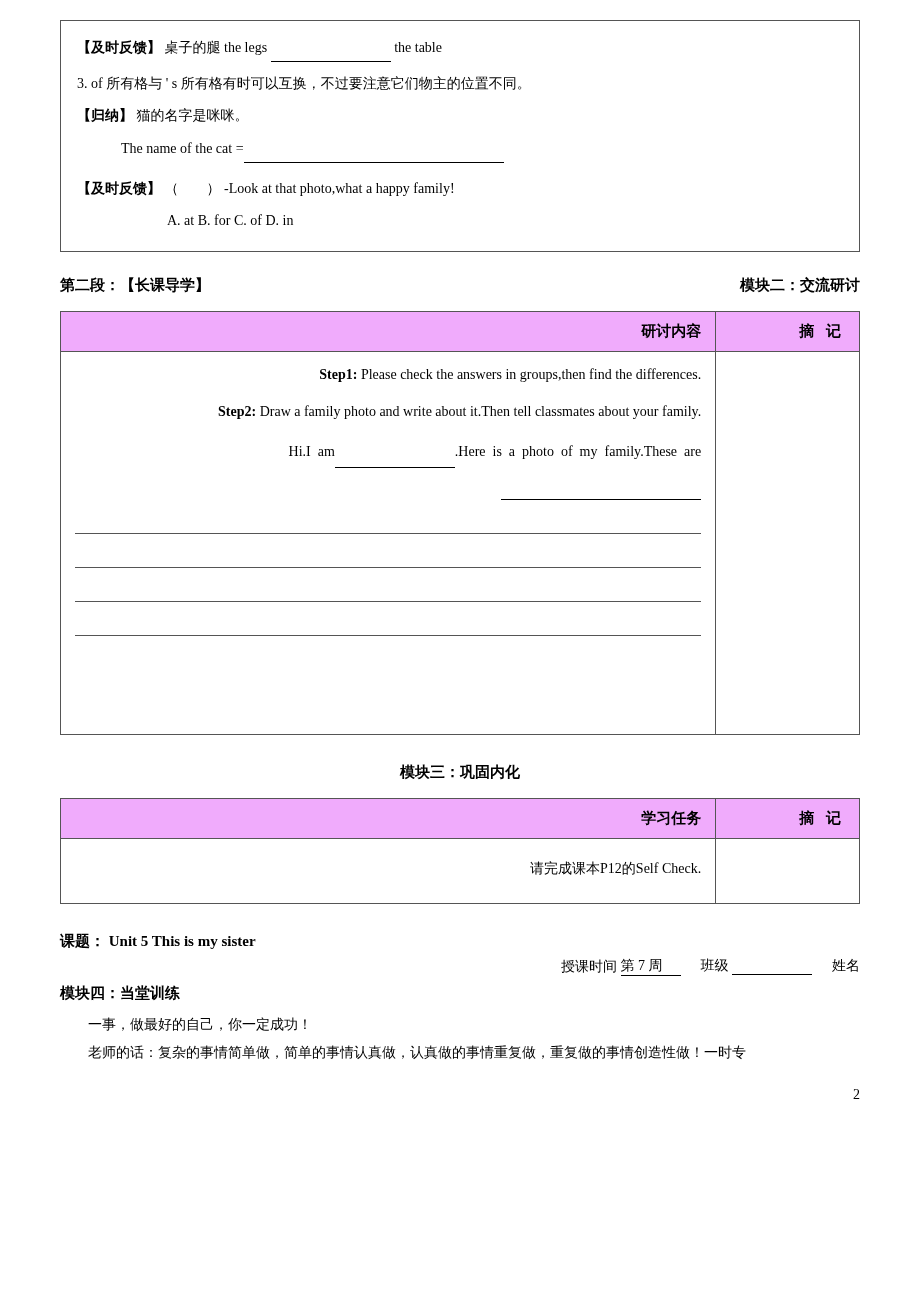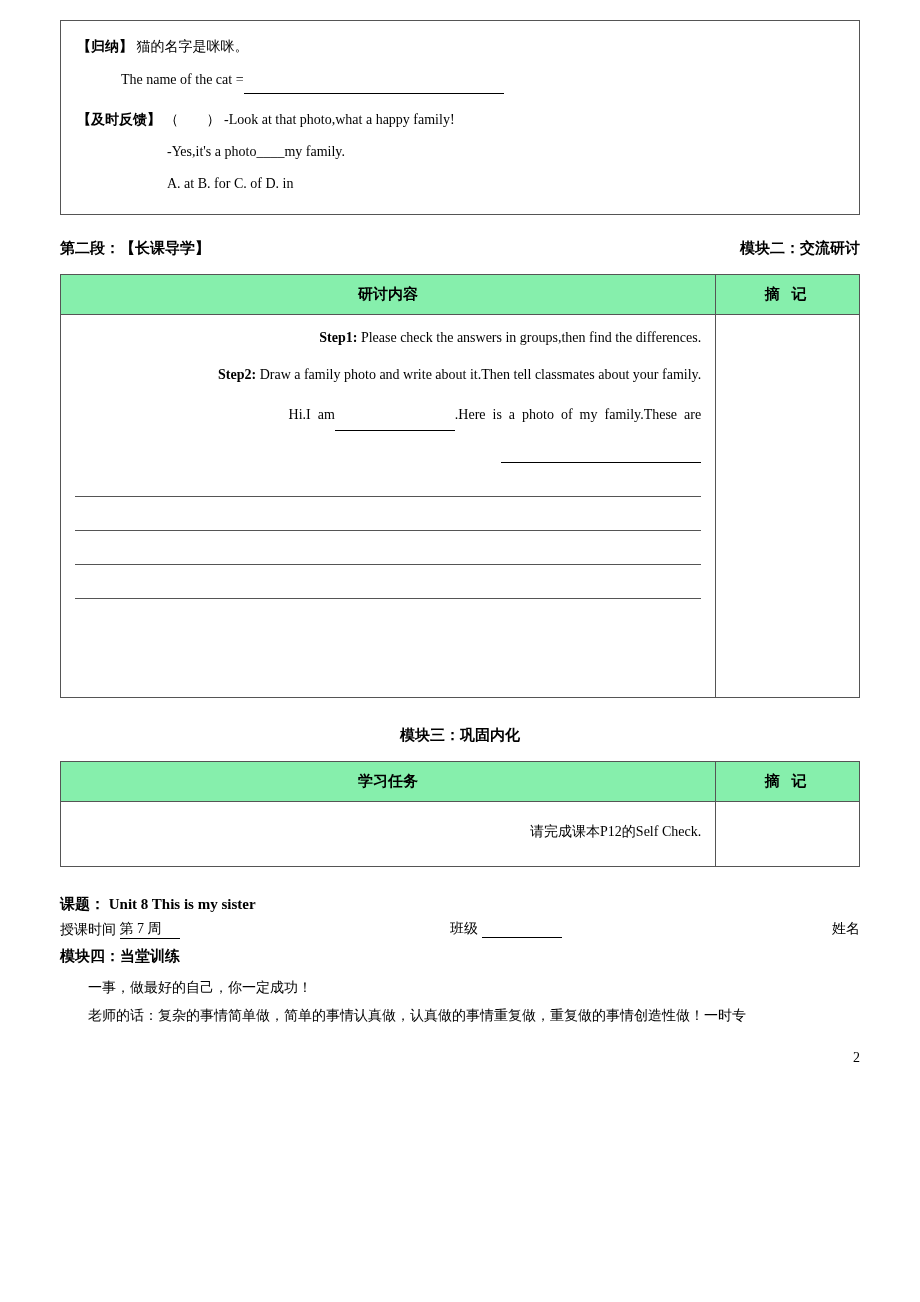--- a/index.html
+++ b/index.html
@@ -72,23 +72,22 @@
       border-collapse: collapse;
       margin-bottom: 28px;
     }
     .content-table th, .content-table td {
       border: 1px solid #555;
       padding: 10px 14px;
       vertical-align: top;
       text-align: right;
     }
     .content-table th {
-      text-align: center;
-      font-weight: bold;
-      background: #86efac;
+      font-weight: bold;
+      background: #f0abfc;
       font-size: 15px;
     }
     .col-main {
       width: 82%;
     }
     .col-notes {
       width: 18%;
       text-align: center;
       font-size: 15px;
       letter-spacing: 4px;
@@ -131,21 +130,21 @@
       margin-top: 10px;
       margin-bottom: 8px;
     }
     .footer-info .course-title {
       font-weight: bold;
       font-size: 15px;
       margin-bottom: 6px;
     }
     .footer-row {
       display: flex;
-      justify-content: space-between;
+      justify-content: flex-end;
       align-items: center;
       gap: 20px;
       font-size: 14px;
       margin-bottom: 4px;
     }
     .footer-underline {
       display: inline-block;
       border-bottom: 1px solid #000;
       min-width: 60px;
       vertical-align: bottom;
@@ -170,33 +169,38 @@
     .mt8 { margin-top: 8px; }
     .mt12 { margin-top: 12px; }
   </style>
 </head>
 <body>
 
 <div class="page-container">
 
   <div class="feedback-box">
     <div class="line">
+      <span class="bracket-label">【及时反馈】</span>
+      <span>桌子的腿 the legs <span class="underline-field">&nbsp;&nbsp;&nbsp;&nbsp;&nbsp;&nbsp;&nbsp;&nbsp;</span> the table</span>
+    </div>
+    <div class="line mt8">
+      <span>3. </span>
+      <span>of 所有格与 ' s 所有格有时可以互换，不过要注意它们物主的位置不同。</span>
+    </div>
+    <div class="line">
       <span class="bracket-label">【归纳】</span>
       <span>猫的名字是咪咪。</span>
     </div>
     <div class="line indent">
       <span>　The name of the cat =<span class="underline-field long-underline">&nbsp;</span></span>
     </div>
     <div class="line mt12">
       <span class="bracket-label">【及时反馈】</span>
       <span>（　　）</span>
       <span>-Look at that photo,what a happy family!</span>
-    </div>
-    <div class="line indent3">
-      <span>-Yes,it's a photo____my family.</span>
     </div>
     <div class="line indent3">
       <span>A. at        B. for        C. of        D. in</span>
     </div>
   </div>
 
   <div class="section-heading">
     <span>第二段：【长课导学】</span>
     <span>模块二：交流研讨</span>
   </div>
@@ -254,21 +258,21 @@
           <div style="height:4px;"></div>
         </td>
         <td class="col-notes"></td>
       </tr>
     </tbody>
   </table>
 
   <div class="footer-info">
     <div class="course-title">
       <span>课题：</span>
-      <span>Unit 8  This is my sister</span>
+      <span>Unit 5  This is my sister</span>
     </div>
     <div class="footer-row">
       <span>
         <span>授课时间</span>
         <span class="footer-underline">第 7 周</span>
       </span>
       <span>
         <span>班级</span>
         <span class="footer-underline" style="min-width:80px;">&nbsp;</span>
       </span>

